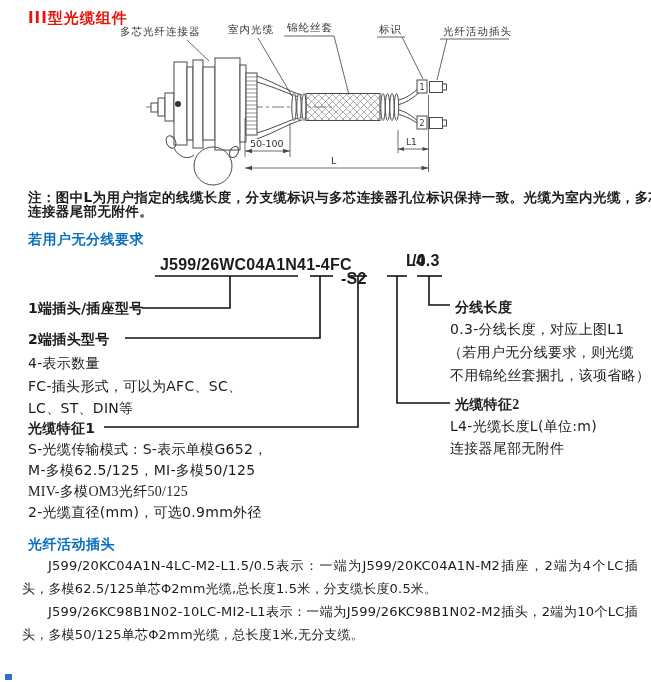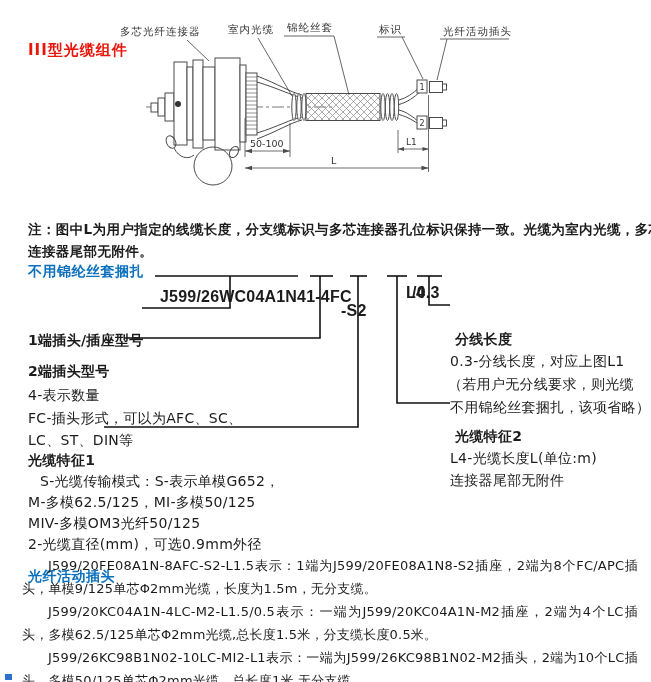--- a/index.html
+++ b/index.html
@@ -1,21 +1,21 @@
 <!DOCTYPE html>
 <html><head>
 <meta charset="utf-8">
 <style>
   html,body{margin:0;padding:0;}
   body{
     width:651px;height:682px;position:relative;background:#ffffff;
     font-family:"DejaVu Sans","Liberation Sans",sans-serif;
     color:#1c1c1c;overflow:hidden;
   }
-  .abs{position:absolute;white-space:nowrap;margin-top:32px;}
+  .abs{position:absolute;white-space:nowrap;}
   .b{font-weight:bold;}
   .t13{font-size:14px;letter-spacing:0.3px;}
   .title{font-size:15px;font-weight:bold;color:#e8150b;letter-spacing:1px;}
   .bluehead{font-size:14px;font-weight:bold;color:#0b70bd;letter-spacing:0.5px;}
   .note{font-size:13.5px;font-weight:bold;letter-spacing:0.4px;}
   .model{font-family:"Liberation Sans","DejaVu Sans",sans-serif;font-size:16px;font-weight:bold;letter-spacing:0.2px;}
   .examples{position:absolute;left:22px;top:554px;width:616px;}
   .examples p{margin:0;text-indent:2em;font-size:13px;line-height:23px;letter-spacing:0.2px;
     white-space:normal;text-align:justify;}
   svg{position:absolute;left:0;top:0;}
@@ -135,23 +135,23 @@
 
   <g stroke="#4a4a4a" stroke-width="0.8" fill="none">
     <line x1="245" y1="168" x2="428.5" y2="168"></line>
     <polygon points="245,168 252,165.8 252,170.2" fill="#4a4a4a" stroke="none"></polygon>
     <polygon points="428.5,168 421.5,165.8 421.5,170.2" fill="#4a4a4a" stroke="none"></polygon>
   </g>
   <text x="331" y="164" font-size="9.5" fill="#333">L</text>
 </svg>
 
 <div class="abs note" style="left:28px;top:189px;">注：图中L为用户指定的线缆长度，分支缆标识与多芯连接器孔位标识保持一致。光缆为室内光缆，多芯光缆</div>
-<div class="abs note" style="left:28px;top:211px;">连接器尾部无附件。</div>
+<div class="abs note" style="left:28px;top:203px;">连接器尾部无附件。</div>
 
-<div class="abs bluehead" style="left:28px;top:231px;">不用锦纶丝套捆扎</div>
+<div class="abs bluehead" style="left:28px;top:231px;">若用户无分线要求</div>
 
 <div class="abs model" style="left:160px;top:256px;">J599/26WC04A1N41-4FC</div>
 <div class="abs model" style="left:341px;top:270px;">-S2</div>
 <div class="abs model" style="left:406px;top:252px;">L4</div>
 <div class="abs model" style="left:412px;top:252px;">/0.3</div>
 
 <svg width="651" height="460" viewBox="0 0 651 460" style="pointer-events:none;">
   <g stroke="#111" stroke-width="1.6" fill="none">
     <line x1="155" y1="276" x2="298" y2="276"></line>
     <line x1="310" y1="276" x2="333" y2="276"></line>
@@ -165,34 +165,33 @@
     <path d="M429,276 V305 H450"></path>
   </g>
 </svg>
 
 <div class="abs t13 b" style="left:28px;top:300px;">1端插头/插座型号</div>
 <div class="abs t13 b" style="left:28px;top:331px;">2端插头型号</div>
 <div class="abs t13" style="left:28px;top:355px;">4-表示数量</div>
 <div class="abs t13" style="left:28px;top:378px;text-align:right;">FC-插头形式，可以为AFC、SC、</div>
 <div class="abs t13" style="left:28px;top:400px;">LC、ST、DIN等</div>
 <div class="abs t13 b" style="left:28px;top:420px;">光缆特征1</div>
-<div class="abs t13" style="left:40px;top:441px;">S-光缆传输模式：S-表示单模G652，</div>
+<div class="abs t13" style="left:28px;top:441px;">S-光缆传输模式：S-表示单模G652，</div>
 <div class="abs t13" style="left:28px;top:462px;">M-多模62.5/125，MI-多模50/125</div>
-<div class="abs t13" style="left:28px;top:483px;">MIV-多模OM3光纤50/125</div>
+<div class="abs t13" style="left:28px;top:483px;font-family:Liberation Serif, serif;">MIV-多模OM3光纤50/125</div>
 <div class="abs t13" style="left:28px;top:504px;">2-光缆直径(mm)，可选0.9mm外径</div>
 
 <div class="abs t13 b" style="left:455px;top:299px;">分线长度</div>
 <div class="abs t13" style="left:450px;top:321px;">0.3-分线长度，对应上图L1</div>
 <div class="abs t13" style="left:448px;top:344px;">（若用户无分线要求，则光缆</div>
 <div class="abs t13" style="left:450px;top:367px;">不用锦纶丝套捆扎，该项省略）</div>
-<div class="abs t13 b" style="left:455px;top:396px;">光缆特征2</div>
+<div class="abs t13 b" style="left:455px;top:396px;font-family:Liberation Serif, serif;">光缆特征2</div>
 <div class="abs t13" style="left:450px;top:418px;">L4-光缆长度L(单位:m)</div>
 <div class="abs t13" style="left:450px;top:440px;">连接器尾部无附件</div>
 
 <div class="abs bluehead" style="left:28px;top:536px;">光纤活动插头</div>
 
 <div class="examples">
-  <p>J599/20FE08A1N-8AFC-S2-L1.5表示：1端为J599/20FE08A1N8-S2插座，2端为8个FC/APC插头，单模9/125单芯Φ2mm光缆，长度为1.5m，无分支缆。</p>
   <p>J599/20KC04A1N-4LC-M2-L1.5/0.5表示：一端为J599/20KC04A1N-M2插座，2端为4个LC插头，多模62.5/125单芯Φ2mm光缆,总长度1.5米，分支缆长度0.5米。</p>
   <p>J599/26KC98B1N02-10LC-MI2-L1表示：一端为J599/26KC98B1N02-M2插头，2端为10个LC插头，多模50/125单芯Φ2mm光缆，总长度1米,无分支缆。</p>
 </div>
 
 <div class="corner"></div>
 
 </body></html>

